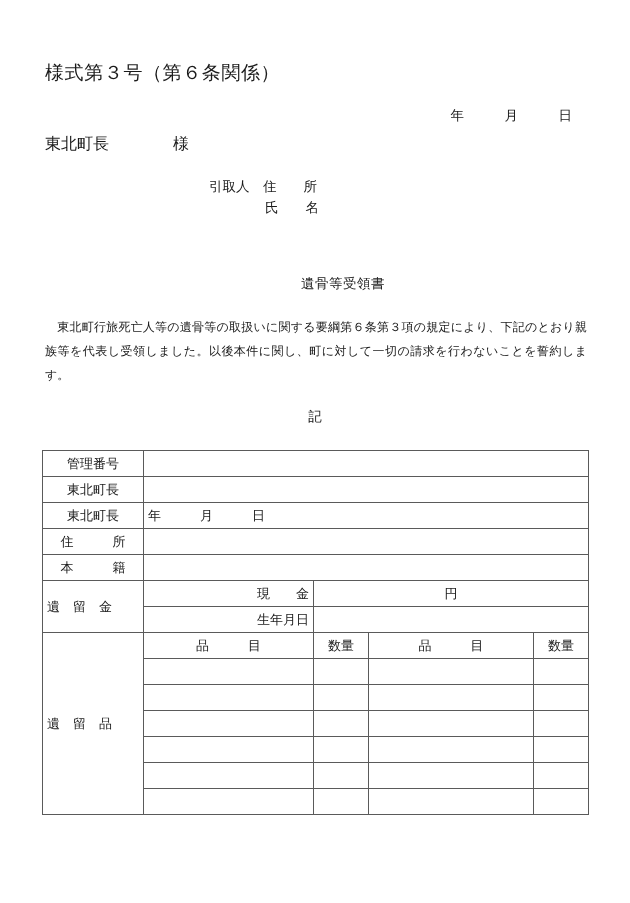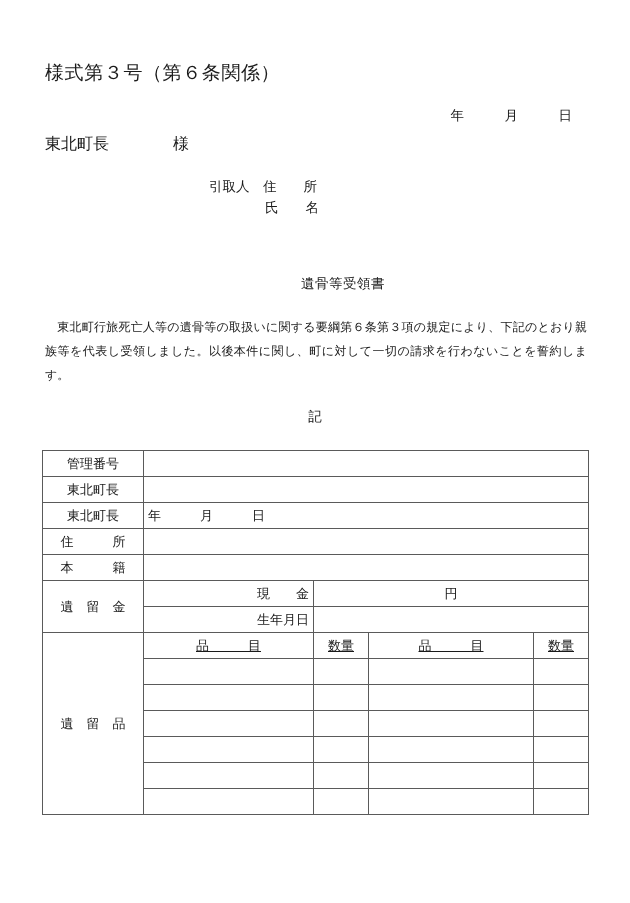--- a/index.html
+++ b/index.html
@@ -139,24 +139,23 @@
     text-align: right;
     white-space: pre;
   }
   td.money-val {
     text-align: center;
     white-space: pre;
   }
   td.col-head {
     text-align: center;
     white-space: pre;
-    text-decoration: underline;
   }
   td.vcenter-lbl {
-    text-align: center;
+    text-align: left;
     vertical-align: middle;
     white-space: pre;
   }
   td.empty {
     height: 27px;
   }
 </style>
 </head>
 <body>
 

